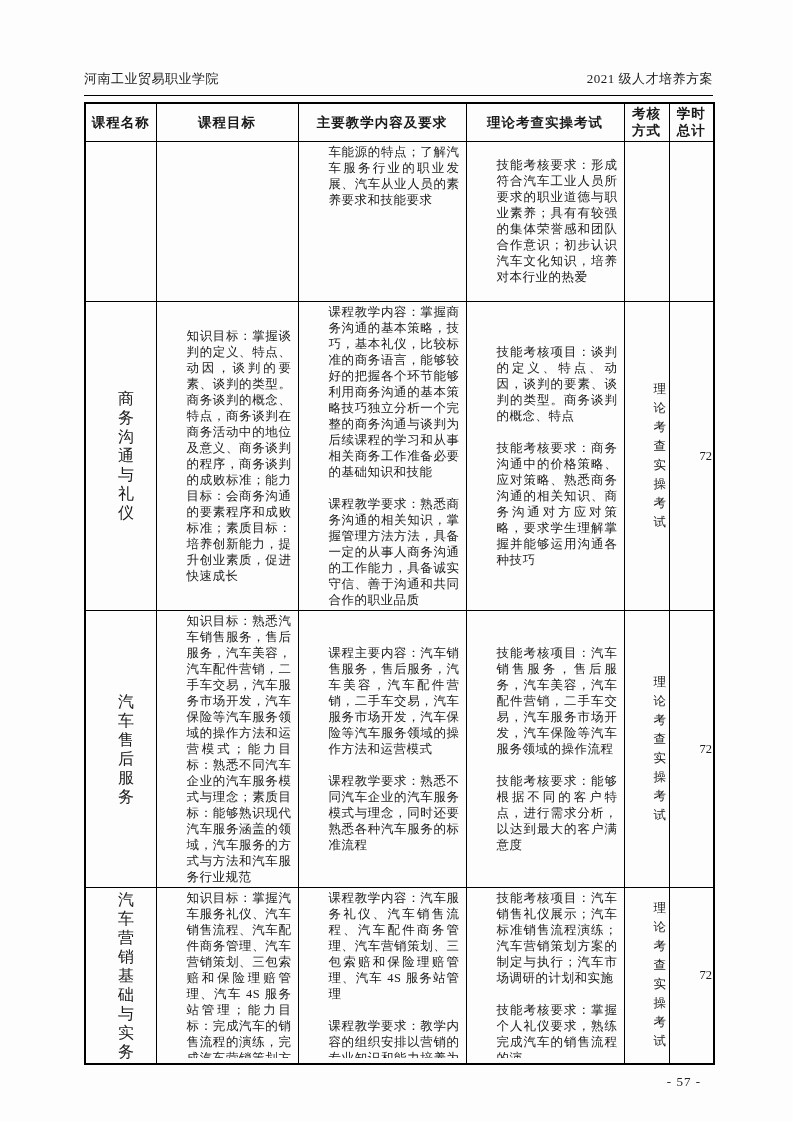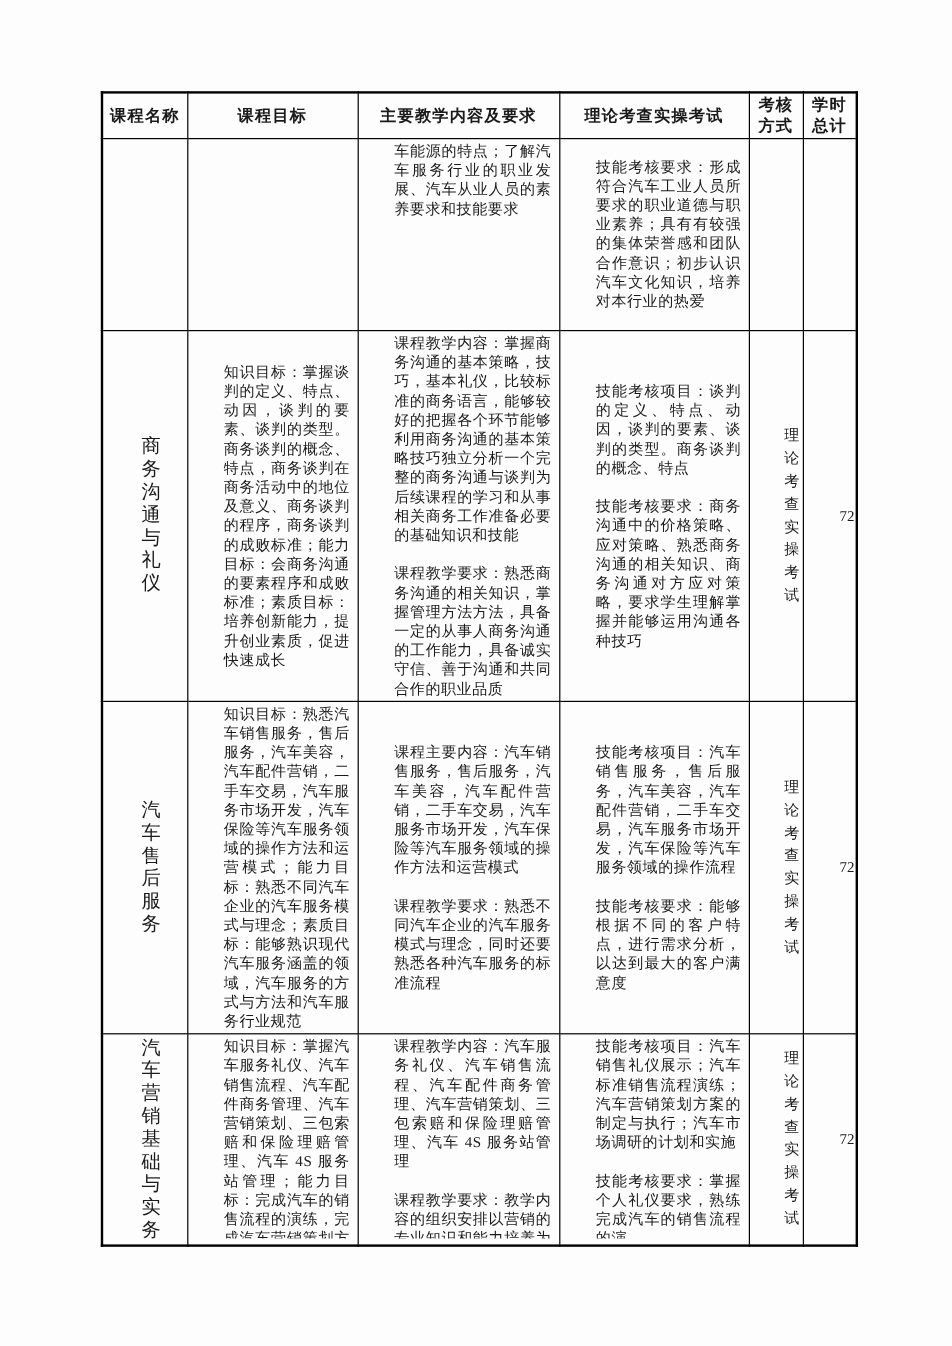--- a/index.html
+++ b/index.html
@@ -70,20 +70,24 @@
     font-size: 13px;
     letter-spacing: 1px;
     color: #222;
   }
 </style>
 </head>
 <body>
 
 <div class="page">
 
+  <div class="doc-header">
+    <span>河南工业贸易职业学院</span>
+    <span>2021 级人才培养方案</span>
+  </div>
 
   <table class="course-table">
     <colgroup>
       <col class="c-name">
         <col class="c-obj">
         <col class="c-cont">
       <col class="c-assess">
         <col class="c-method">
         <col class="c-hours">
     </colgroup>
@@ -207,14 +211,15 @@
           <div class="cw">理论考查实操考试</div>
         </td>
         <td class="hours-cell">
           <div class="cw">72</div>
         </td>
       </tr>
 
     </tbody>
   </table>
 
+  <div class="page-number">- 57 -</div>
 
 </div>
 
 </body></html>

